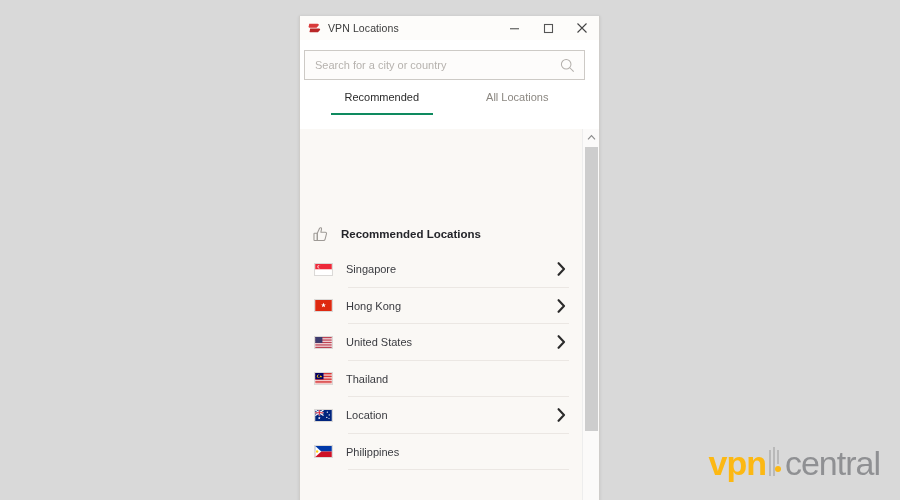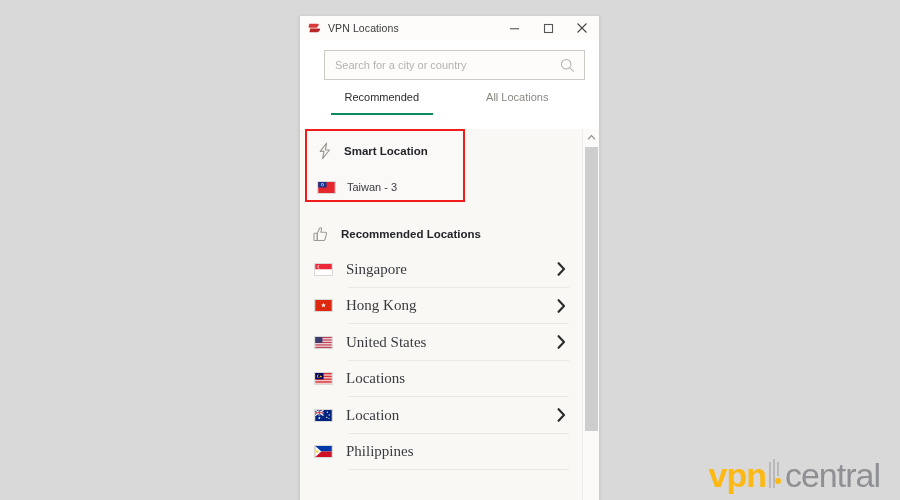--- a/index.html
+++ b/index.html
@@ -43,21 +43,21 @@
   .wincontrols { margin-left: auto; display: flex; align-items: center; height: 24px; }
   .winbtn {
     width: 34px; height: 24px;
     display: flex; align-items: center; justify-content: center;
     color: #555; background: transparent; border: none;
     font-size: 11px; line-height: 1;
   }
   .winbtn svg { display: block; }
 
   
-  #search-wrap { padding: 10px 14px 0 24px; }
+  #search-wrap { padding: 10px 14px 0 4px; }
   #search-box {
     position: relative;
     height: 30px;
     border: 1px solid #cdcac6;
     background: #fdfcfb;
     display: flex; align-items: center;
   }
   #search-input {
     border: none; outline: none; background: transparent;
     font-family: "Liberation Sans", sans-serif;
@@ -149,24 +149,23 @@
     margin-left: 0;
   }
   .loc-row .sep {
     position: absolute;
     left: 48px; right: 13px; bottom: 0;
     height: 1px;
     background: #ebe7e3;
   }
   .loc-name {
     margin-left: 13px;
-    font-size: 15px;
+    font-size: 11px;
     color: #3a3b40;
     white-space: nowrap;
-    font-family: Liberation Serif, serif;
   }
   .chev {
     margin-left: auto;
     margin-right: 16px;
     flex: none;
   }
 
   
   #scrollbar {
     position: absolute;
@@ -190,21 +189,21 @@
   #sb-track-lower {
     position: absolute;
     left: 0; right: 0;
     top: 302px; bottom: 17px;
     background: #fbfaf9;
   }
 
   
   #watermark {
     position: absolute;
-    right: 20px; bottom: 8px;
+    right: 20px; bottom: 20px;
     display: flex; align-items: center;
     font-size: 34px;
     line-height: 1;
     letter-spacing: -1px;
     user-select: none;
   }
   #wm-vpn { color: #fcb813; font-weight: bold; }
   #wm-bars { display: flex; align-items: flex-end; margin: 0 3px 0 2px; }
   #wm-central { color: #8f9093; font-weight: 300; }
 </style>
@@ -255,37 +254,20 @@
         <span>Recommended</span>
         <span class="tab-underline"></span>
       </div>
       <div class="tab">
         <span>All Locations</span>
       </div>
     </div>
 
     <div id="content">
 
-      <div id="smart-card">
-        <div id="smart-row">
-          <svg class="bolt-icon" viewBox="0 0 16 18">
-            <path d="M9.6 1.2 L3.2 9.4 L7.0 9.4 L5.6 16.6 L12.4 8.0 L8.4 8.0 Z" fill="none" stroke="#9e9a96" stroke-width="1.2" stroke-linejoin="round"></path>
-          </svg>
-          <span id="smart-label">Smart Location</span>
-        </div>
-        <div id="taiwan-row">
-          <svg class="flag" viewBox="0 0 30 20">
-            <rect width="30" height="20" fill="#e4272c"></rect>
-            <rect width="15" height="10" fill="#16348e"></rect>
-            <circle cx="7.5" cy="5" r="2.6" fill="#fff"></circle>
-            <circle cx="7.5" cy="5" r="1.7" fill="#16348e"></circle>
-          </svg>
-          <span id="taiwan-label">Taiwan - 3</span>
-        </div>
-      </div>
 
       <div id="list">
         <div id="list-header">
           <svg class="thumb-icon" viewBox="0 0 18 18">
             <path d="M5.6 7.6 L8.0 2.4 C8.9 1.2 10.4 2.0 10.1 3.4 L9.4 6.6 L14.0 6.6 C15.1 6.6 15.6 7.5 15.3 8.4 L13.9 13.8 C13.7 14.8 13.0 15.4 12.1 15.4 L5.6 15.4 Z" fill="none" stroke="#9e9a96" stroke-width="1.15" stroke-linejoin="round"></path>
             <rect x="2.1" y="7.6" width="3.5" height="7.8" rx="0.6" fill="none" stroke="#9e9a96" stroke-width="1.15"></rect>
           </svg>
           <span id="list-header-label">Recommended Locations</span>
         </div>
 
@@ -347,21 +329,21 @@
                 <rect y="8.57" width="30" height="1.43"></rect>
               <rect y="11.43" width="30" height="1.43"></rect>
                 <rect y="14.29" width="30" height="1.43"></rect>
               <rect y="17.14" width="30" height="1.43"></rect>
             </g>
             <rect width="15" height="11.43" fill="#010066"></rect>
             <circle cx="6.2" cy="5.7" r="3.1" fill="#ffcc00"></circle>
             <circle cx="7.6" cy="5.7" r="2.7" fill="#010066"></circle>
             <path d="M10.1 3.6 L10.9 5.3 L12.6 5.5 L11.3 6.6 L11.7 8.3 L10.1 7.4 L8.6 8.3 L9.0 6.6 L7.8 5.5 L9.5 5.3 Z" fill="#ffcc00"></path>
           </svg>
-          <span class="loc-name">Locations</span>
+          <span class="loc-name">Thailand</span>
           <span class="sep"></span>
         </div>
 
         <div class="loc-row">
           <svg class="flag" viewBox="0 0 30 20">
             <rect width="30" height="20" fill="#00247d"></rect>
             <g stroke="#fff" stroke-width="2.2" fill="none">
               <path d="M0 0 L15 10 M15 0 L0 10"></path>
             </g>
             <g stroke="#fff" stroke-width="3" fill="none">

